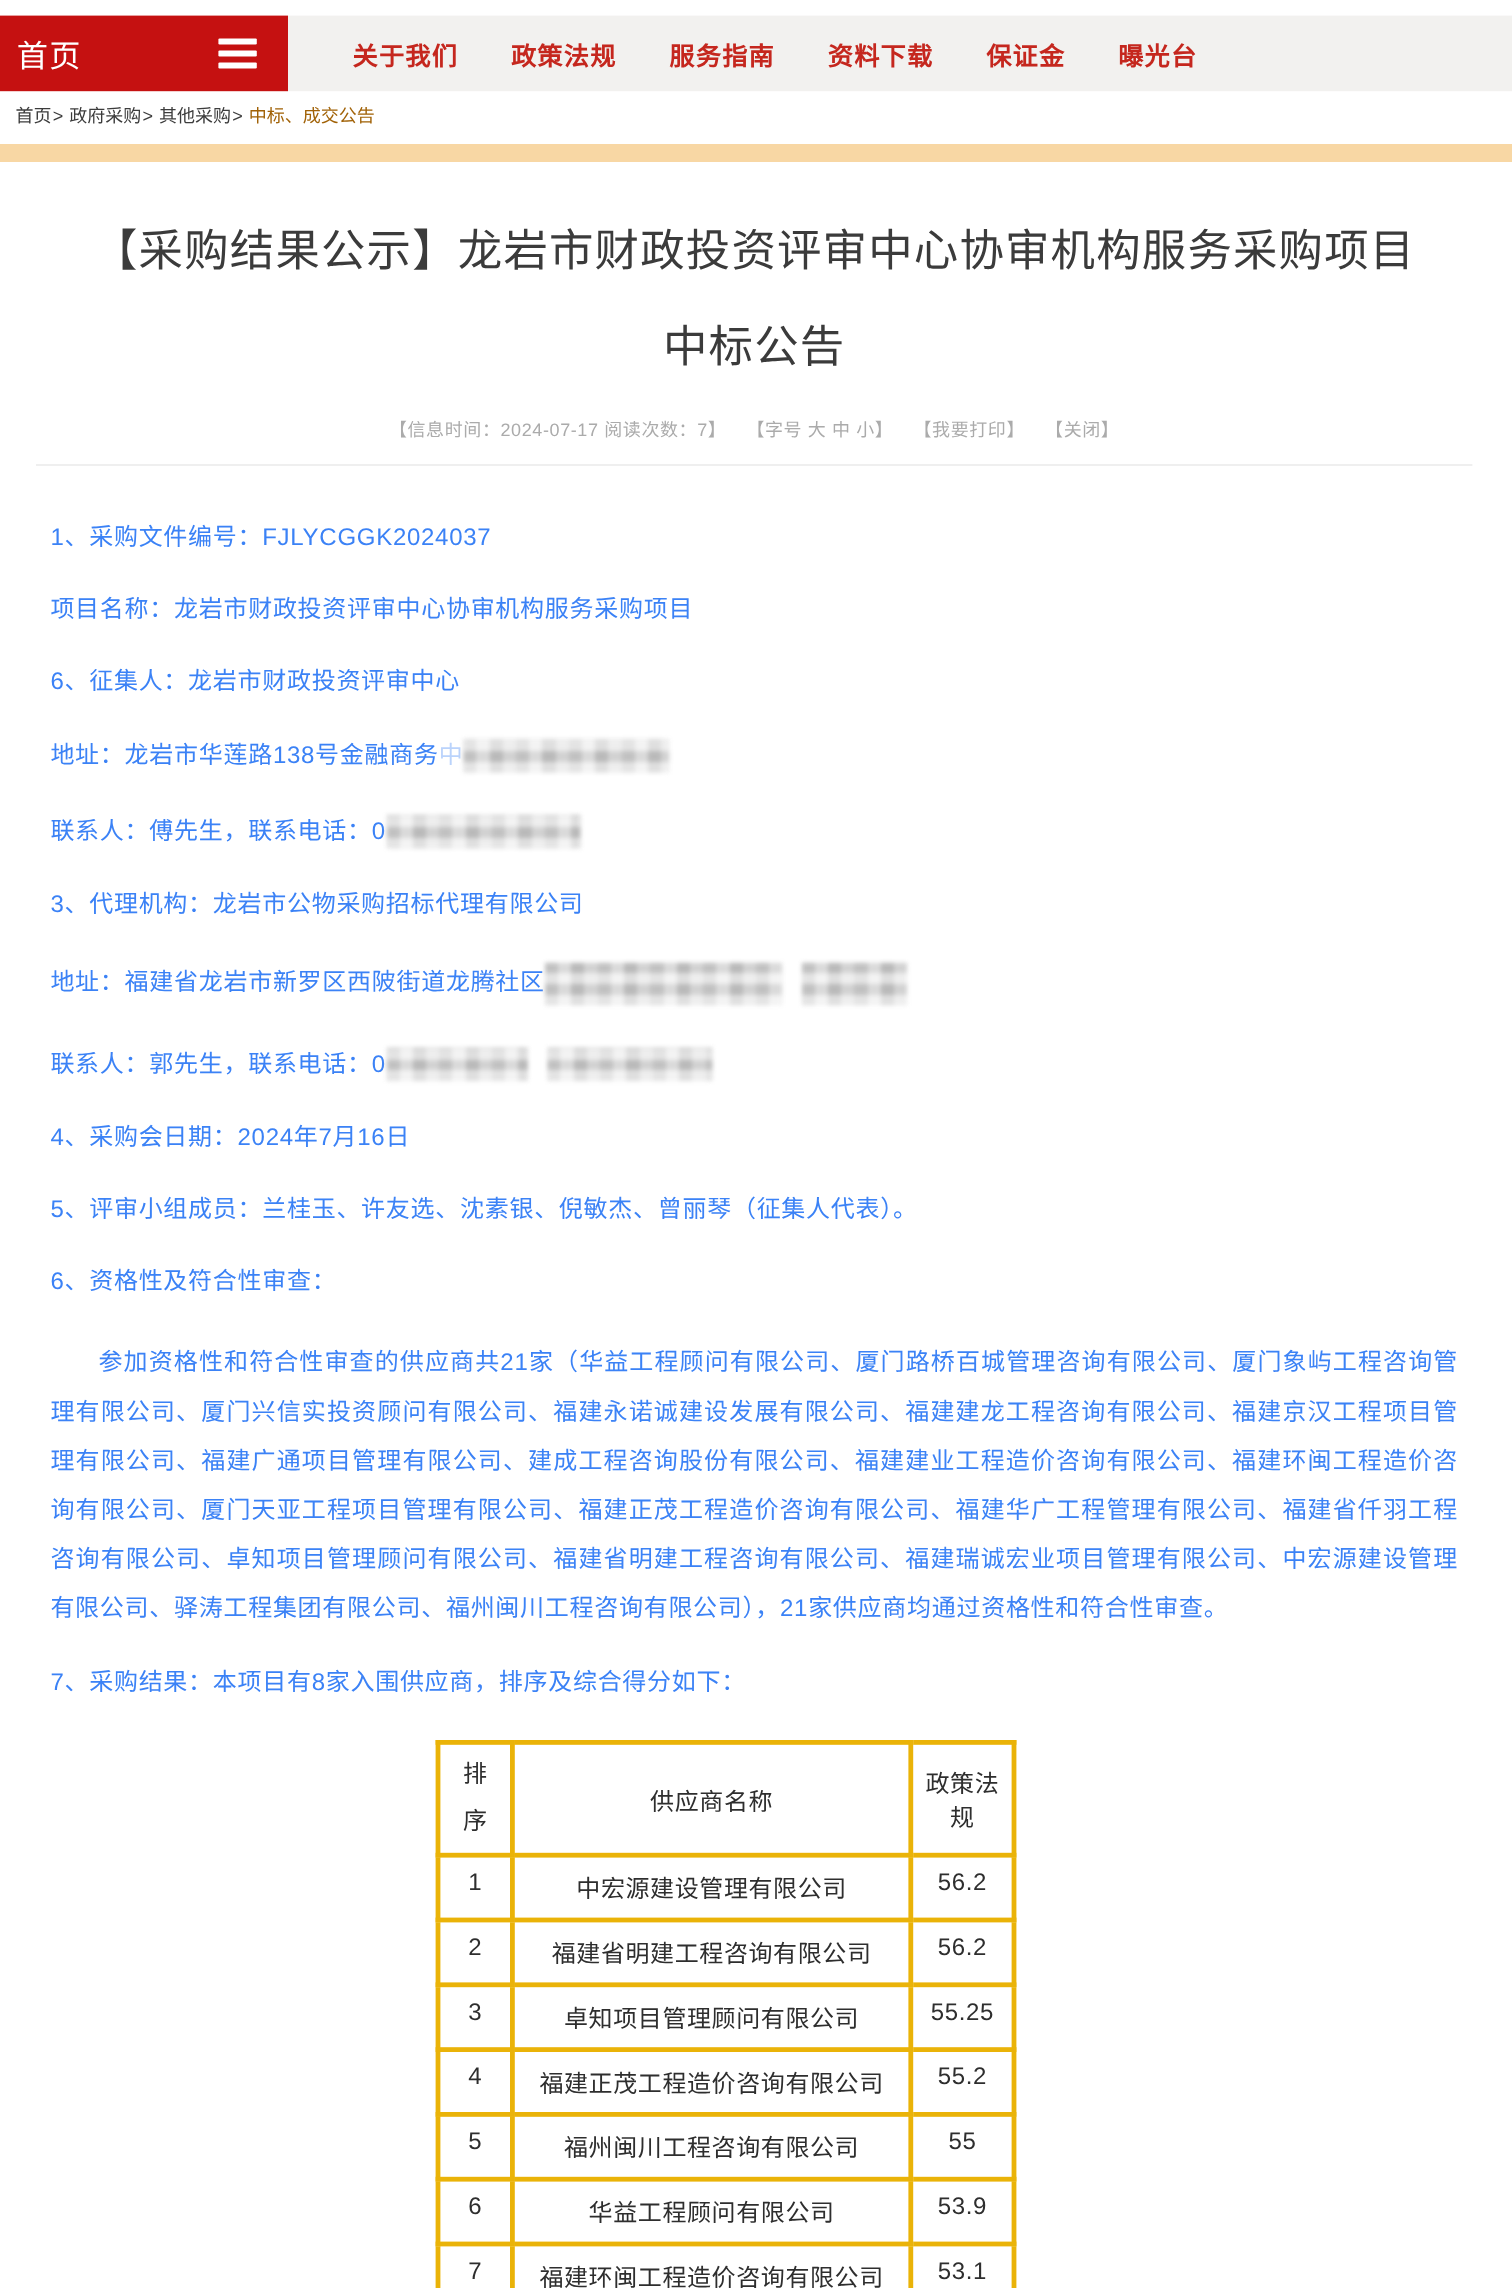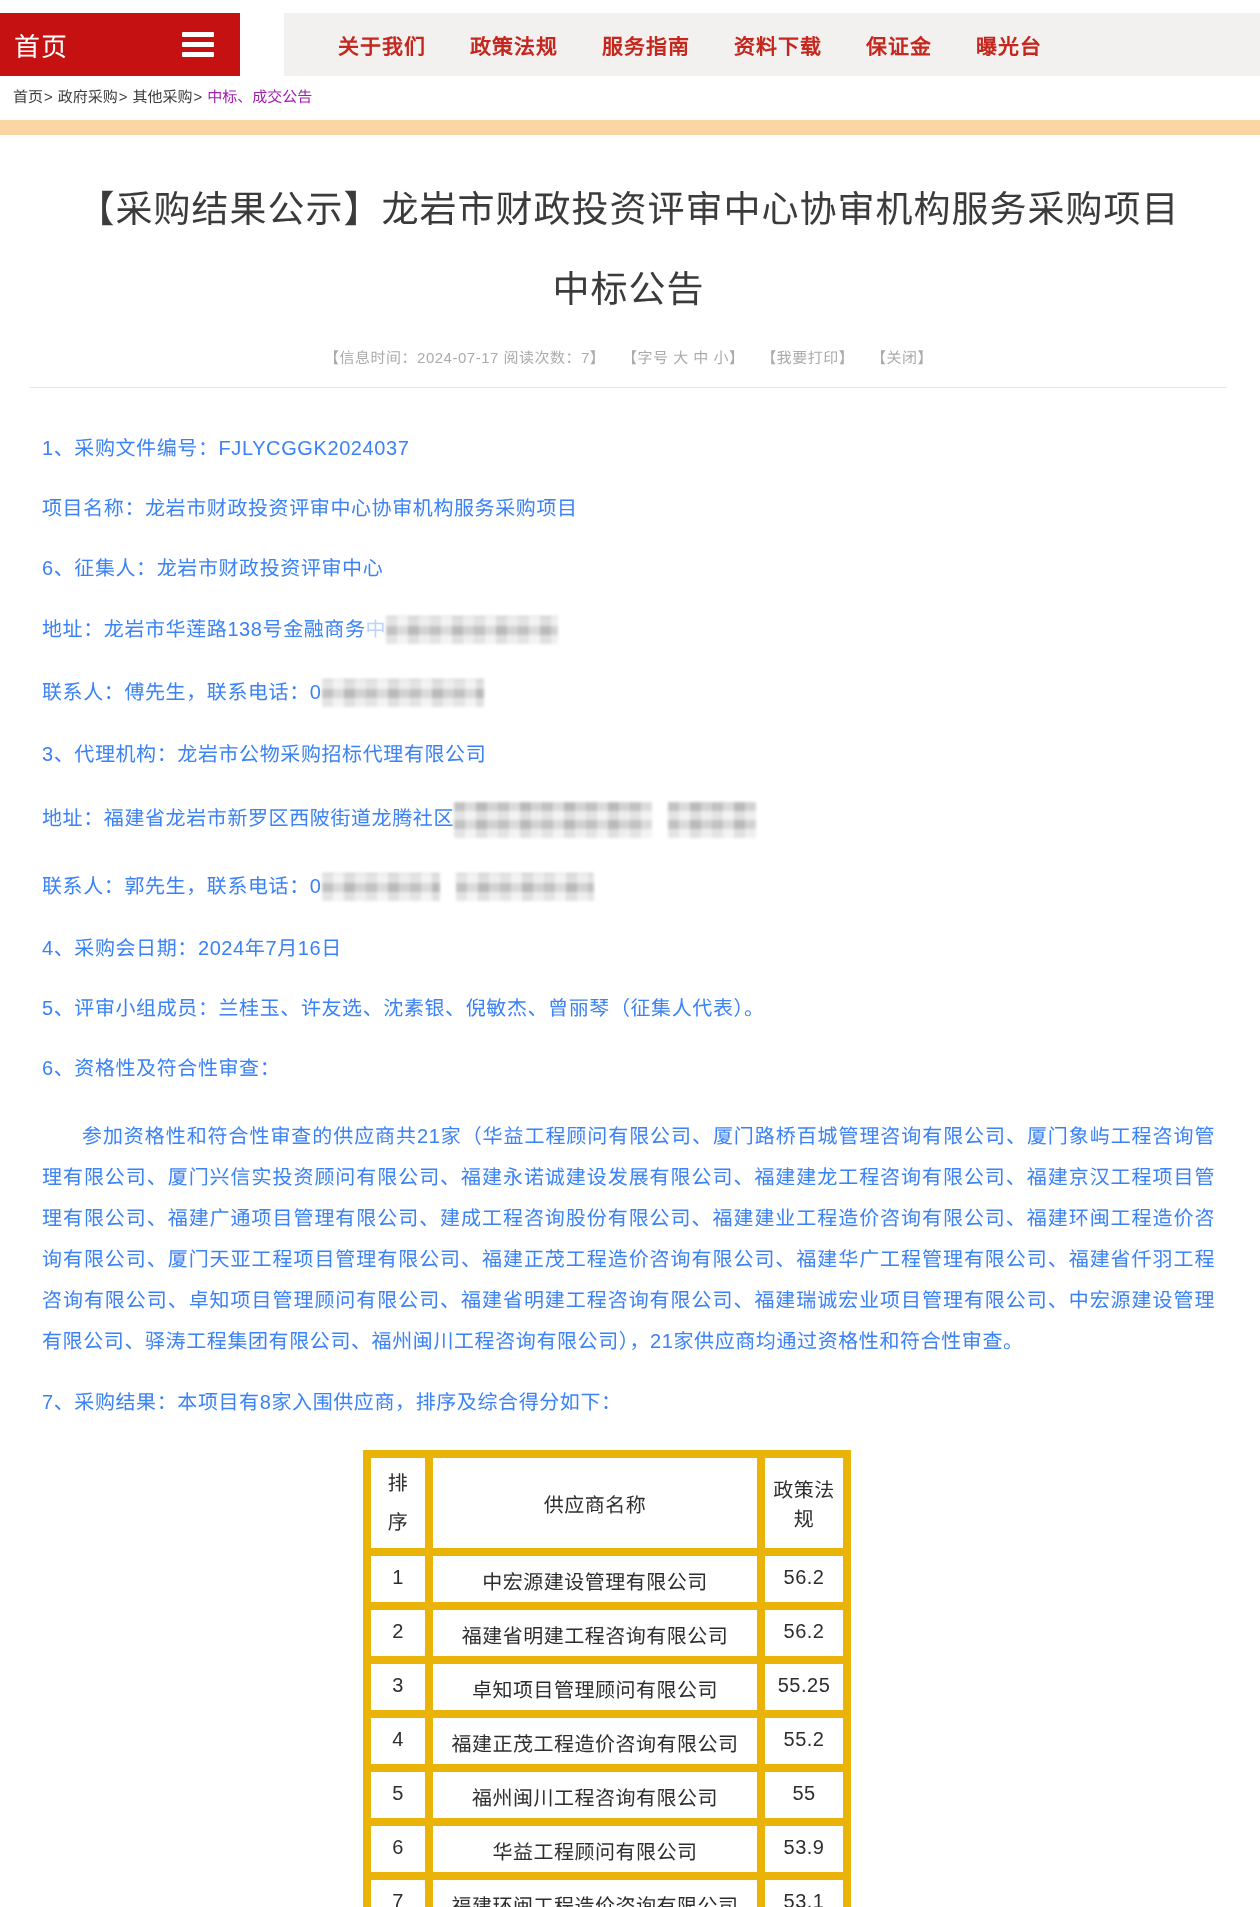--- a/index.html
+++ b/index.html
@@ -13,31 +13,31 @@
   .home-box{
     width:240px;box-sizing:border-box;background:#c51111;color:#fff;
     display:flex;align-items:center;justify-content:space-between;
     padding:0 26px 0 14px;cursor:pointer;
   }
   .home-label{font-size:26px;letter-spacing:1px;}
   .hamburger{display:flex;flex-direction:column;gap:5px;width:32px;}
   .hamburger i{display:block;height:5px;background:#fff;border-radius:1px;}
   .mainmenu{
     flex:1;background:#f2f1ef;display:flex;align-items:center;
-    gap:44px;padding-left:54px;margin-left:44px;
+    gap:44px;padding-left:54px;
   }
   .mainmenu a{
     color:#c5271e;font-size:21px;font-weight:700;text-decoration:none;
     letter-spacing:1px;cursor:pointer;
   }
   
   .breadcrumb{padding:9px 0 7px 13px;font-size:15px;color:#3c3c3c;}
   .breadcrumb a{color:#3c3c3c;text-decoration:none;cursor:pointer;}
   .breadcrumb .sep{margin:0 5px 0 1px;}
-  .breadcrumb .current{color:#a21caf;}
+  .breadcrumb .current{color:#a16207;}
   
   .peach-bar{height:15px;background:#f8d7a4;margin-top:7px;}
   
   .content{padding:30px 45px 40px 42px;box-sizing:border-box;}
   .title{
     text-align:center;color:#3b3b3b;font-weight:400;
     font-size:37px;line-height:1.1;margin:25px 0 0;letter-spacing:1px;
   }
   .title .line2{display:block;margin-top:39px;}
   .meta{
@@ -65,21 +65,21 @@
   }
   .redact.tall{height:36px;vertical-align:-13px;}
   .redact-gap{display:inline-block;width:16px;}
   .faint{opacity:.35;}
   
   table.result{
     border-collapse:collapse;margin:18px 0 0 321px;table-layout:fixed;
     font-size:20px;color:#2e2e2e;
   }
   table.result th,table.result td{
-    border:8px solid #eab308;text-align:center;letter-spacing:.5px;
+    border:4px solid #eab308;text-align:center;letter-spacing:.5px;
     font-weight:400;
   }
   col.c-rank{width:62px;}
   col.c-supplier{width:332px;}
   col.c-score{width:86px;}
   table.result thead th{height:88px;vertical-align:middle;}
   th .rank-wrap{
     display:inline-block;width:1.1em;line-height:1.95;word-break:break-all;
   }
   table.result tbody td{

